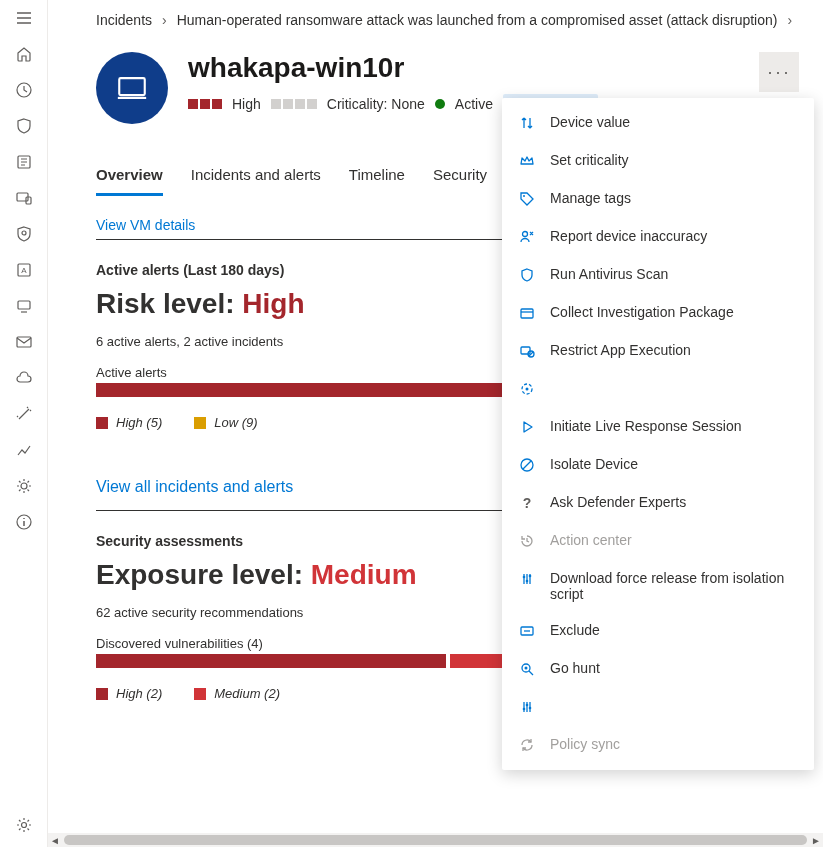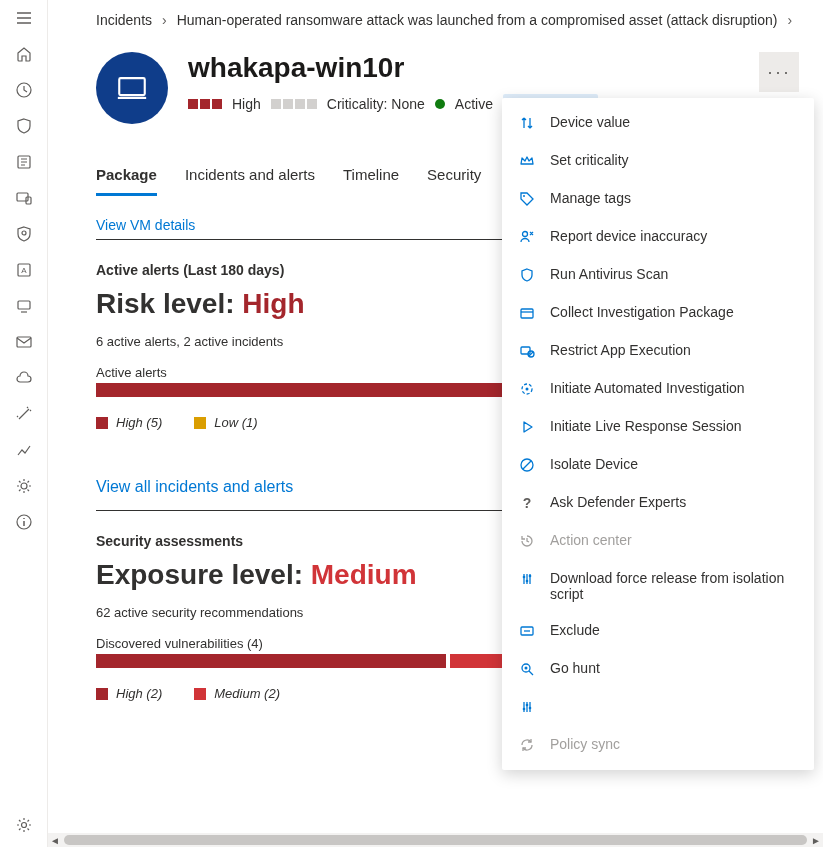--- a/index.html
+++ b/index.html
@@ -201,21 +201,21 @@
             <span class="crit-label">Criticality: None</span>
             <span class="status-dot"></span>
             <span class="status-txt">Active</span>
             <span class="tag-pill">whakapa-w…</span>
           </div>
         </div>
         <button class="more-button">···</button>
       </div>
 
       <div class="tabs">
-        <div class="tab active">Package</div>
+        <div class="tab active">Overview</div>
         <div class="tab">Incidents and alerts</div>
         <div class="tab">Timeline</div>
         <div class="tab">Security</div>
       </div>
 
       <a class="link-blue">View VM details</a>
       <hr class="section-divider">
 
       <div class="section-sub">Active alerts (Last 180 days)</div>
       <div class="risk-heading"><span>Risk level: </span><span class="rv">High</span></div>
@@ -226,21 +226,21 @@
           <div class="bar-seg seg-high" style="width:85%"></div>
           <div class="bar-seg seg-low" style="width:15%;background:#da9e01"></div>
         </div>
         <div class="legend">
           <div class="legend-item">
               <span class="legend-sw sw-high"></span>
               <span>High (5)</span>
             </div>
           <div class="legend-item">
               <span class="legend-sw sw-low" style="background:#da9e01"></span>
-              <span>Low (1)</span>
+              <span>Low (9)</span>
             </div>
         </div>
       </div>
 
       <a class="view-all-link">View all incidents and alerts</a>
       <hr class="section-divider">
 
       <div class="section-sub">Security assessments</div>
       <div class="exp-heading"><span>Exposure level: </span><span class="ev">Medium</span></div>
       <div class="risk-desc">62 active security recommendations</div>
@@ -327,21 +327,20 @@
       </span>
       <span>Restrict App Execution</span>
     </div>
     <div class="dd-item">
       <span class="dd-icon">
         <svg width="16" height="16" viewBox="0 0 16 16" fill="none">
           <circle cx="8" cy="8" r="5" stroke="currentColor" stroke-width="1.3" stroke-dasharray="3 2"></circle>
           <circle cx="8" cy="8" r="1.5" fill="currentColor"></circle>
         </svg>
       </span>
-      <span>Initiate Automated Investigation</span>
     </div>
     <div class="dd-item">
       <span class="dd-icon">
         <svg width="16" height="16" viewBox="0 0 16 16" fill="none">
           <path d="M5 3l8 5-8 5V3z" stroke="currentColor" stroke-width="1.3" stroke-linejoin="round"></path>
         </svg>
       </span>
       <span>Initiate Live Response Session</span>
     </div>
     <div class="dd-item">

